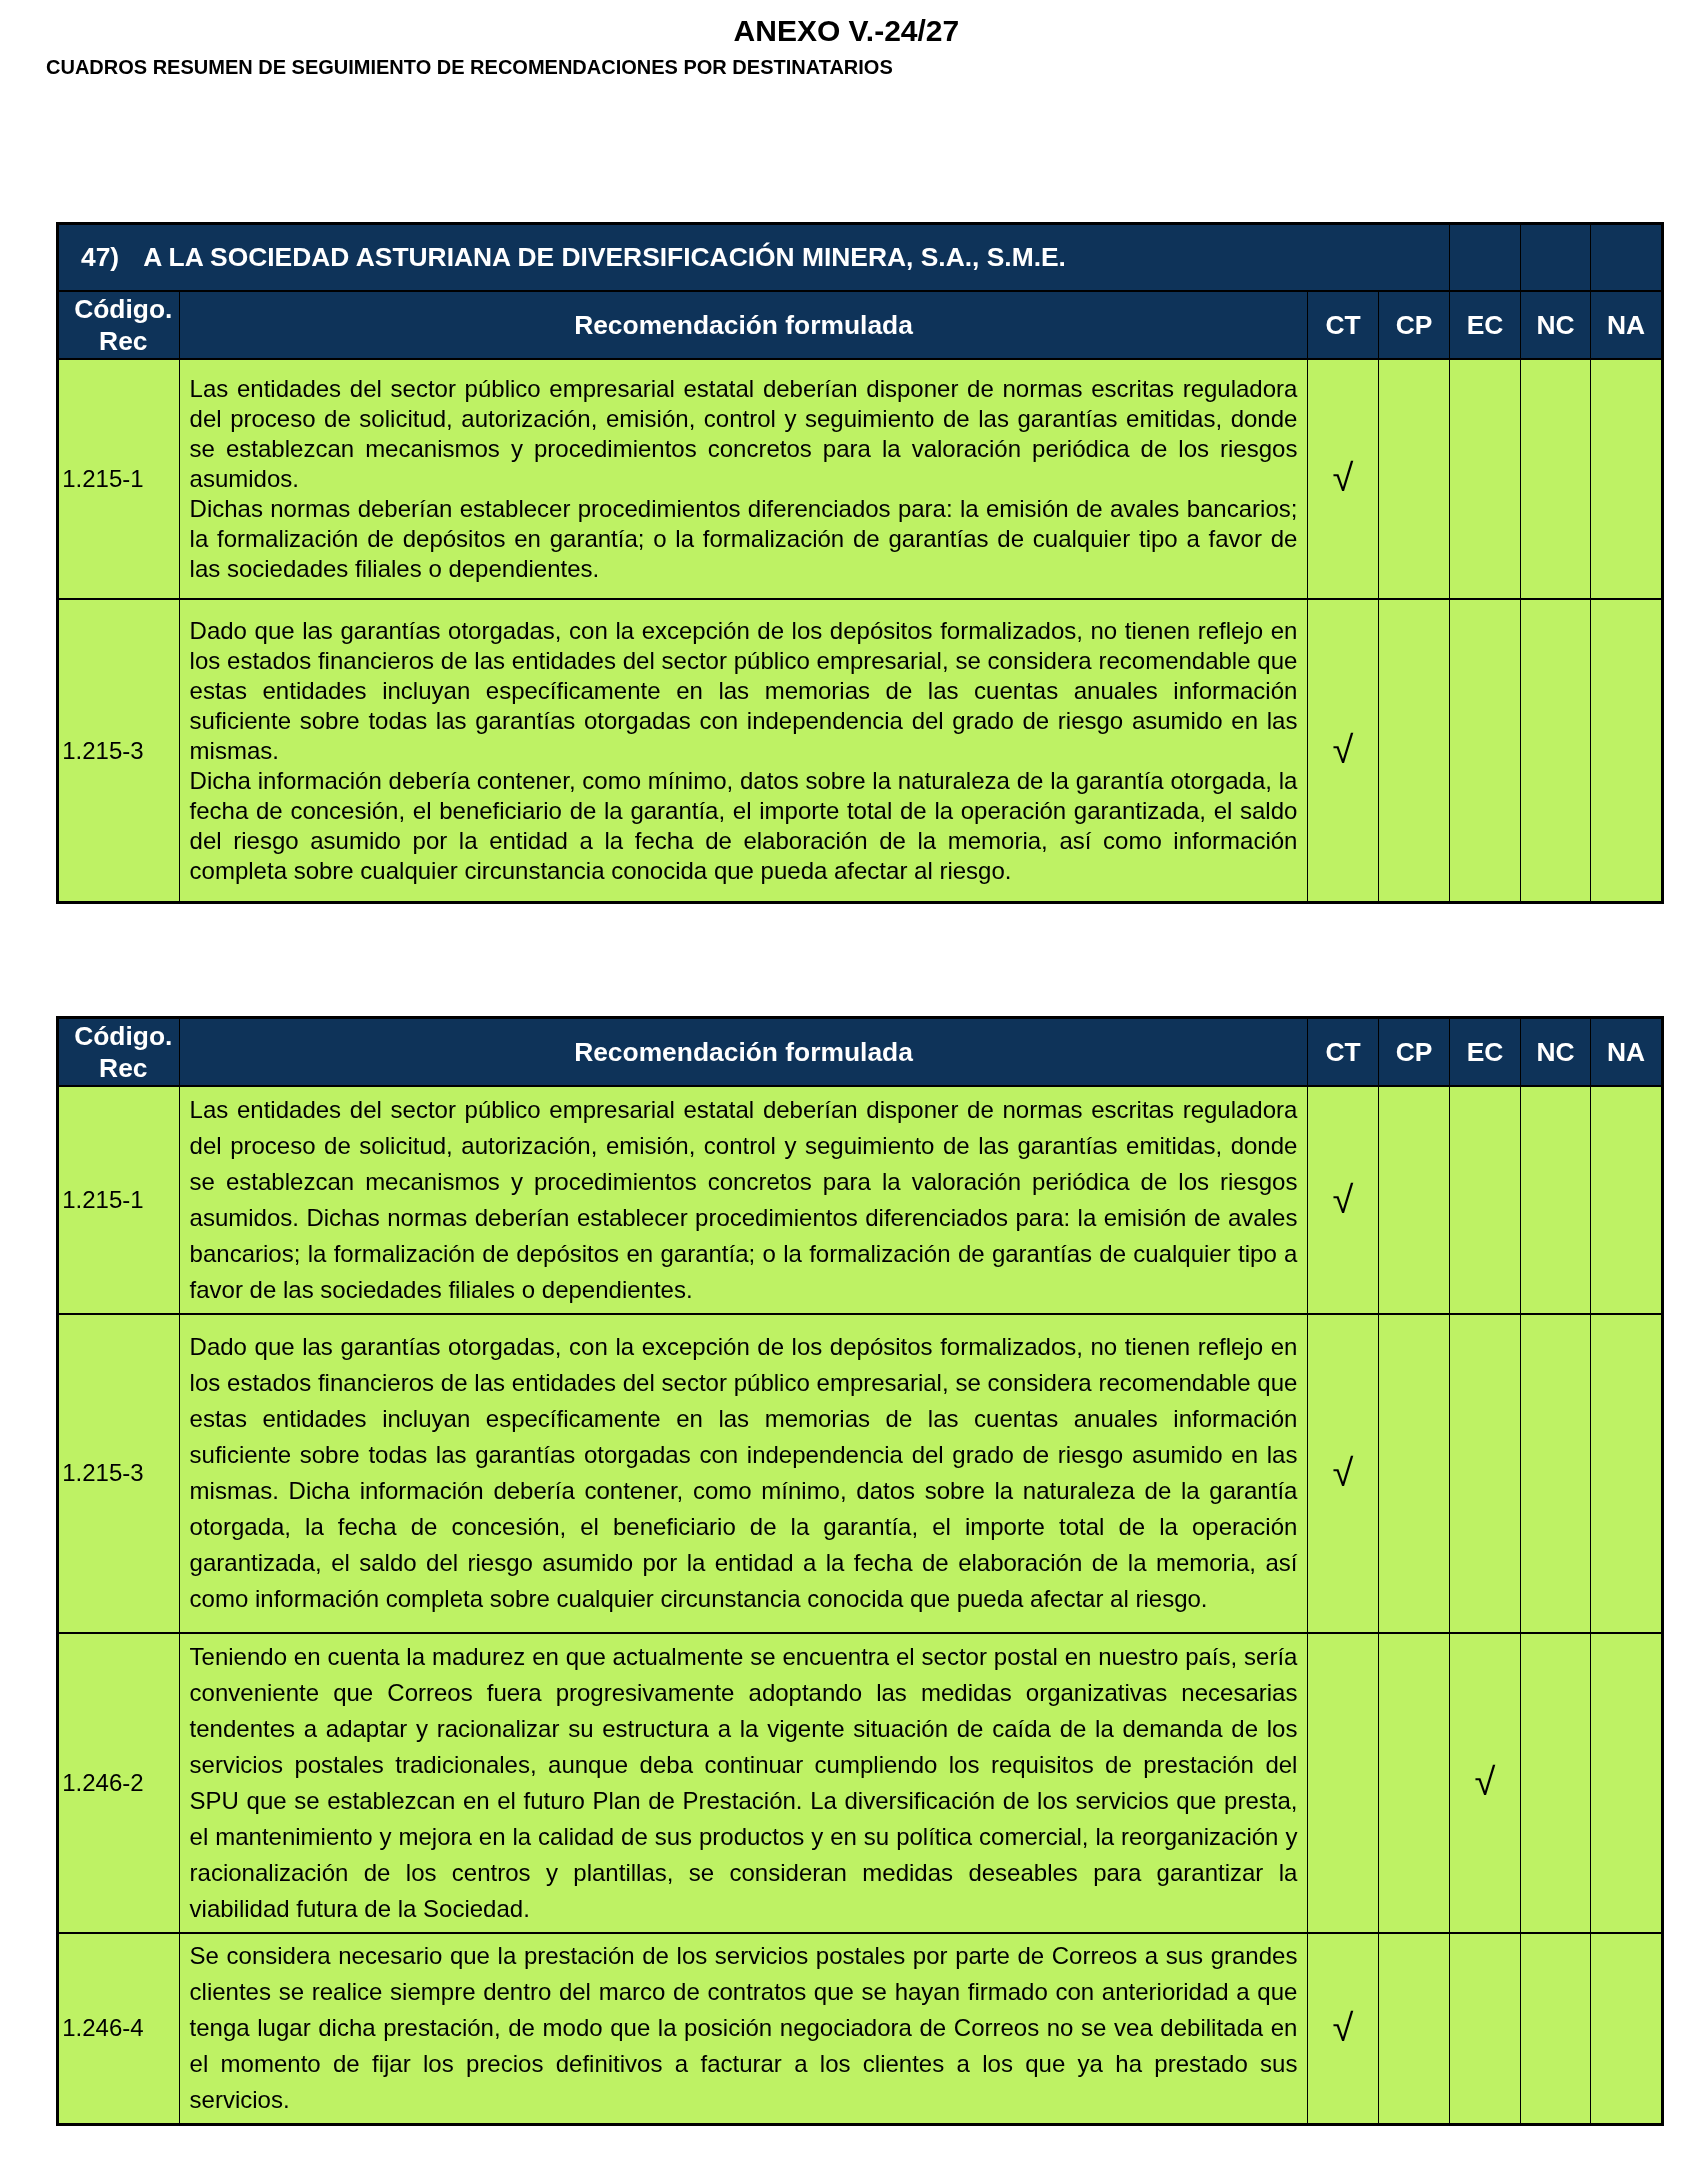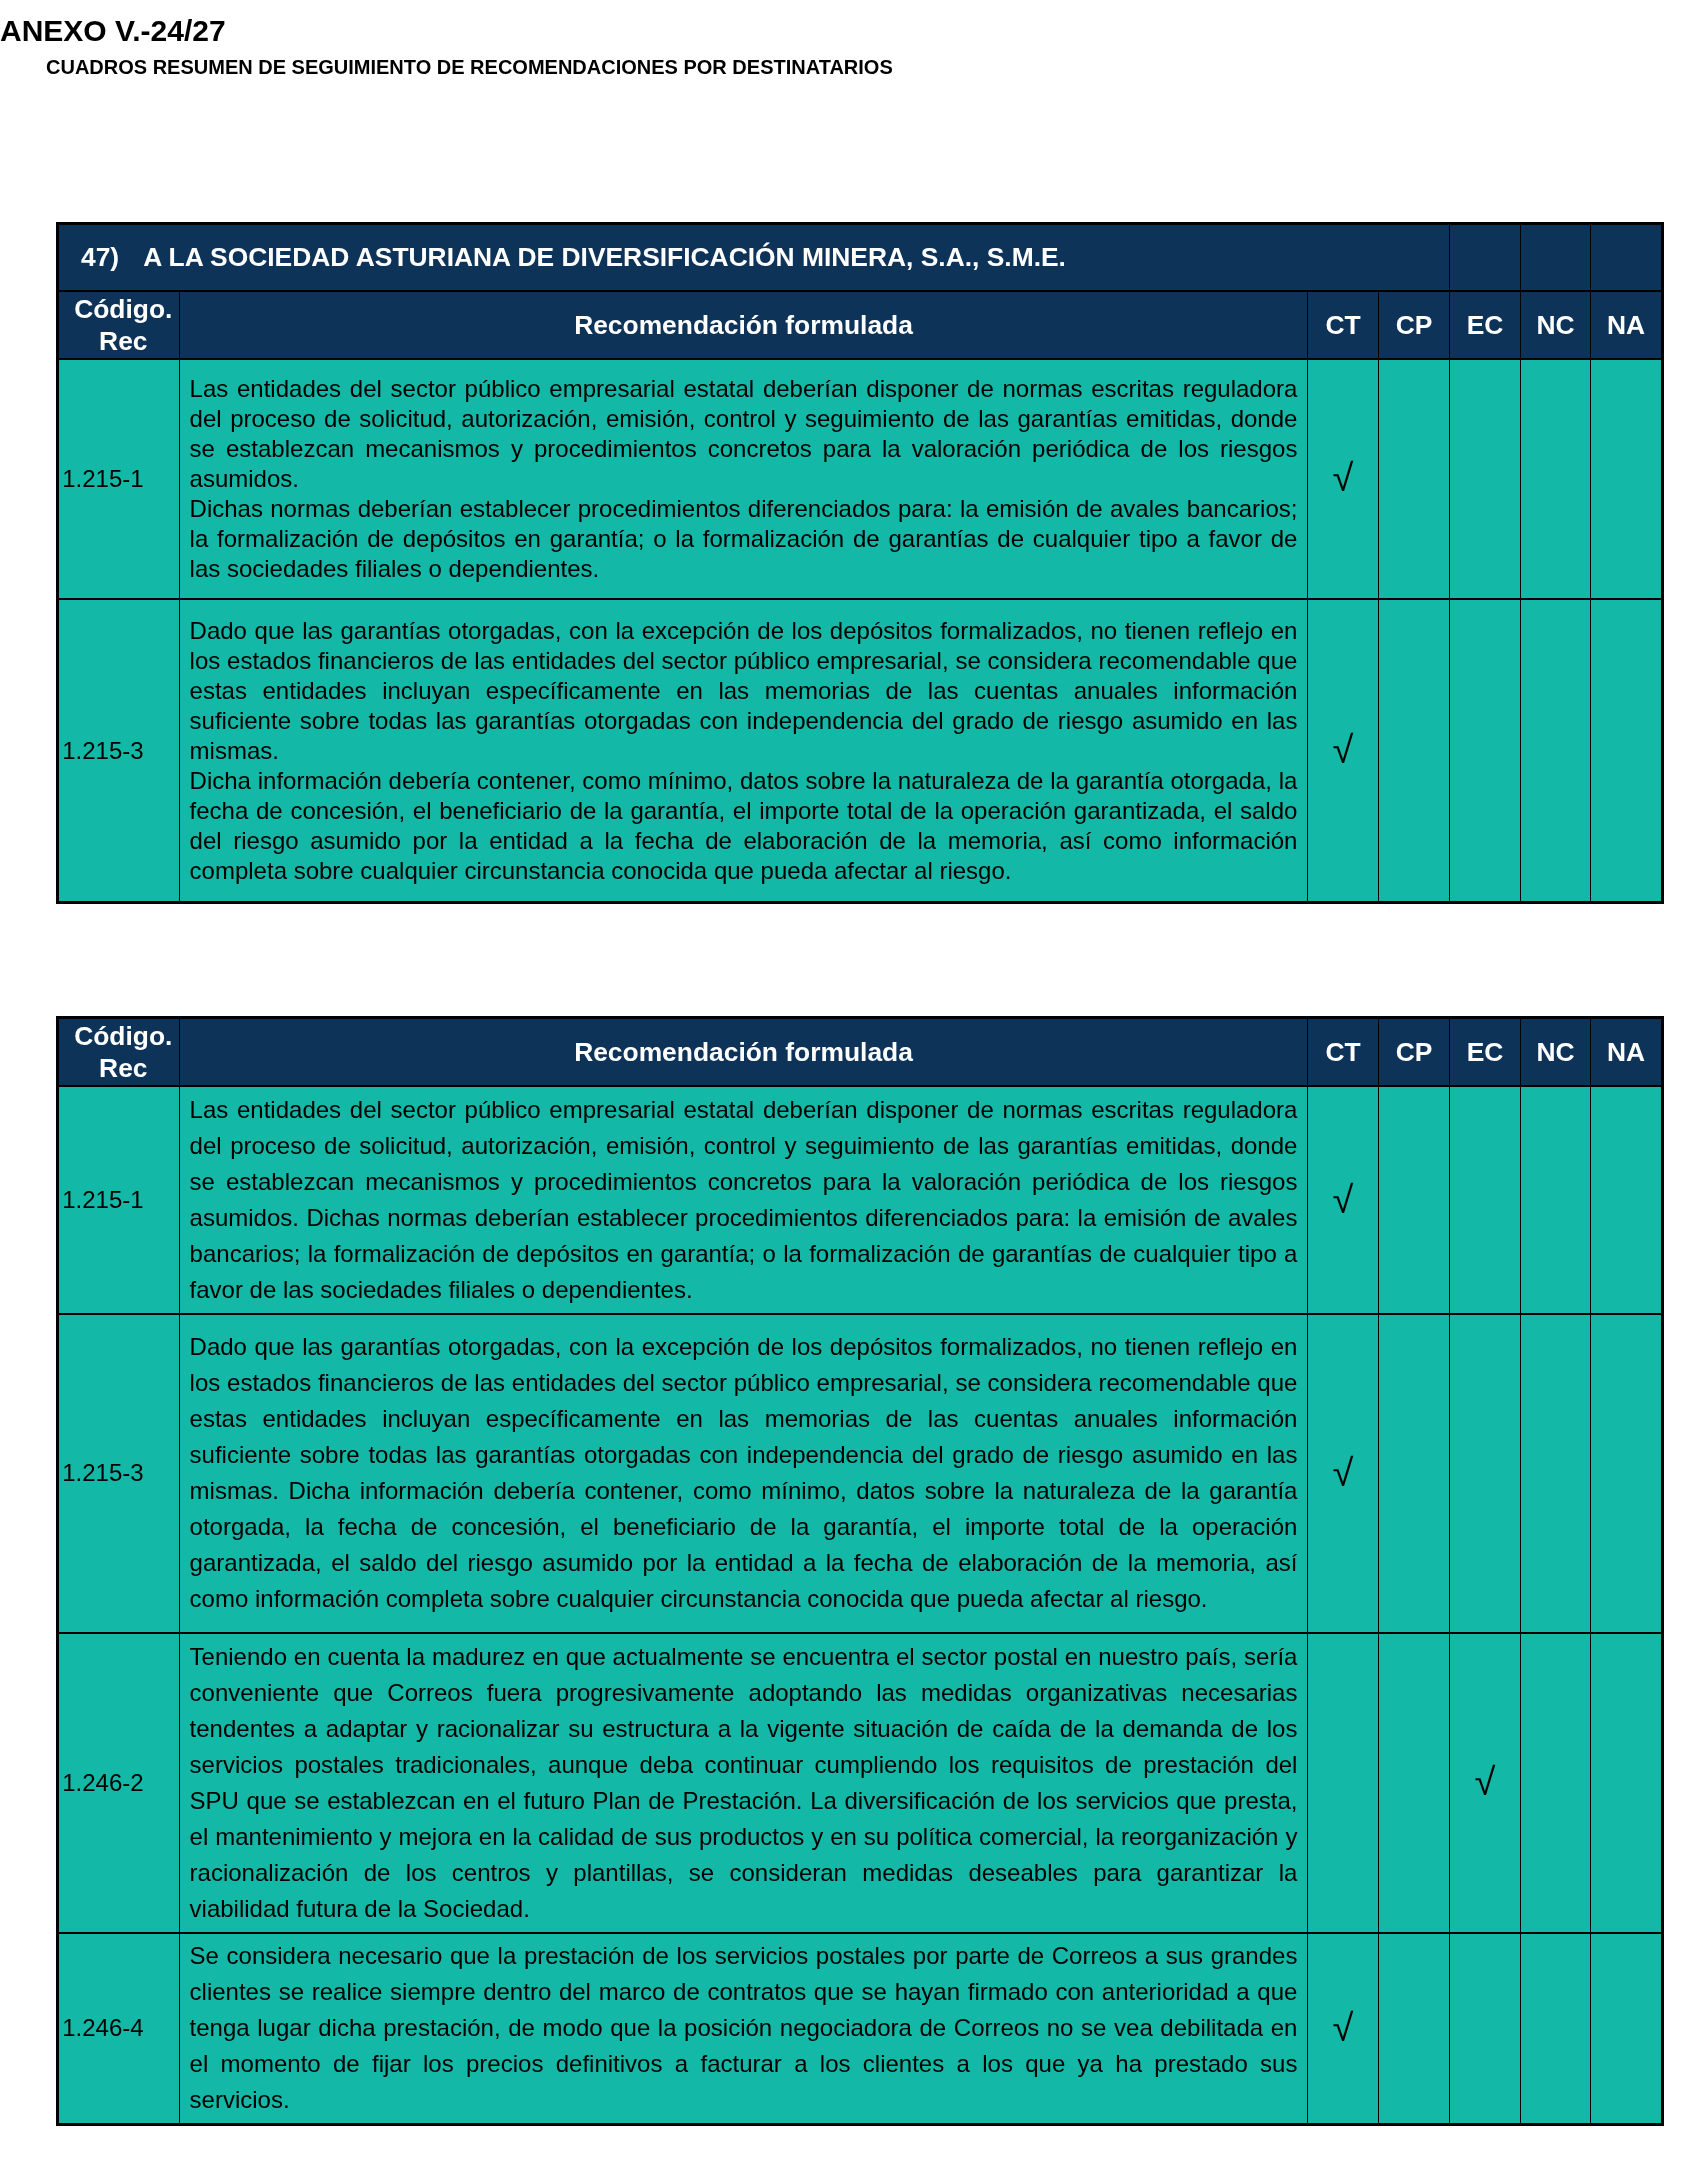--- a/index.html
+++ b/index.html
@@ -1,39 +1,39 @@
 <!DOCTYPE html>
 <html style="font-size:13px"><head>
 <meta charset="utf-8">
 <style>
   html,body{margin:0;padding:0;background:#fff;color:#000;
     font-family:"Liberation Sans",sans-serif;}
   body{width:1704px;}
-  .annex{ text-align:left; font-weight:bold; font-size:30px; padding:14.4px 11.2px 0 0;}
+  .annex{ text-align:center; font-weight:bold; font-size:30px; padding:14.4px 11.2px 0 0;}
   .page-title{ font-size:20px; font-weight:bold; padding:8px 0 0 46px; white-space:nowrap;}
 
   table{ border-collapse:collapse; table-layout:fixed; width:1605px;
     margin-left:56px; border:3.2px solid #000;}
   #table-47{ margin-top:143px;border-radius:20px;}
   #table-48{ margin-top:112px;}
   td{ border:1.6px solid #000; overflow:hidden;}
   tr.title-row td, tr.head-row td{ background:#0e3359; color:#fff; font-weight:bold;}
   tr.title-row td{ border-bottom-width:2.4px; font-size:26.4px; vertical-align:middle;}
   tr.head-row td{ font-size:26.4px; text-align:center; vertical-align:middle; line-height:32px;}
   td.code-h{ text-align:left; padding-left:9.6px;}
   tr.title-row{ height:67px;}
   tr.head-row{ height:58px;}
   .tnum{ display:inline-block; padding-left:21px; margin-right:24px;}
   td.code-cell{ text-align:left; vertical-align:middle; font-size:24px; padding:0 3.2px;}
   td.rec-cell{ text-align:justify; vertical-align:middle; font-size:24px;
     line-height:30px; padding:4.8px 9.6px; hyphens:none;}
   #table-48 td.rec-cell{ line-height:36px;}
   td.rec-cell p{ margin:0;}
   td.chk{ text-align:center; vertical-align:middle; font-size:38px; font-weight:normal;}
-  tr.data-row td{ border-top-width:2.4px; background:#14b8a6; color:#000;}
+  tr.data-row td{ border-top-width:2.4px; background:#bef264; color:#000;}
 </style>
 </head>
 <body>
 
 <div class="annex">ANEXO V.-24/27</div>
 <div class="page-title">CUADROS RESUMEN DE SEGUIMIENTO DE RECOMENDACIONES POR DESTINATARIOS</div>
 
 <table id="table-47">
   <colgroup>
     <col style="width:122px">

